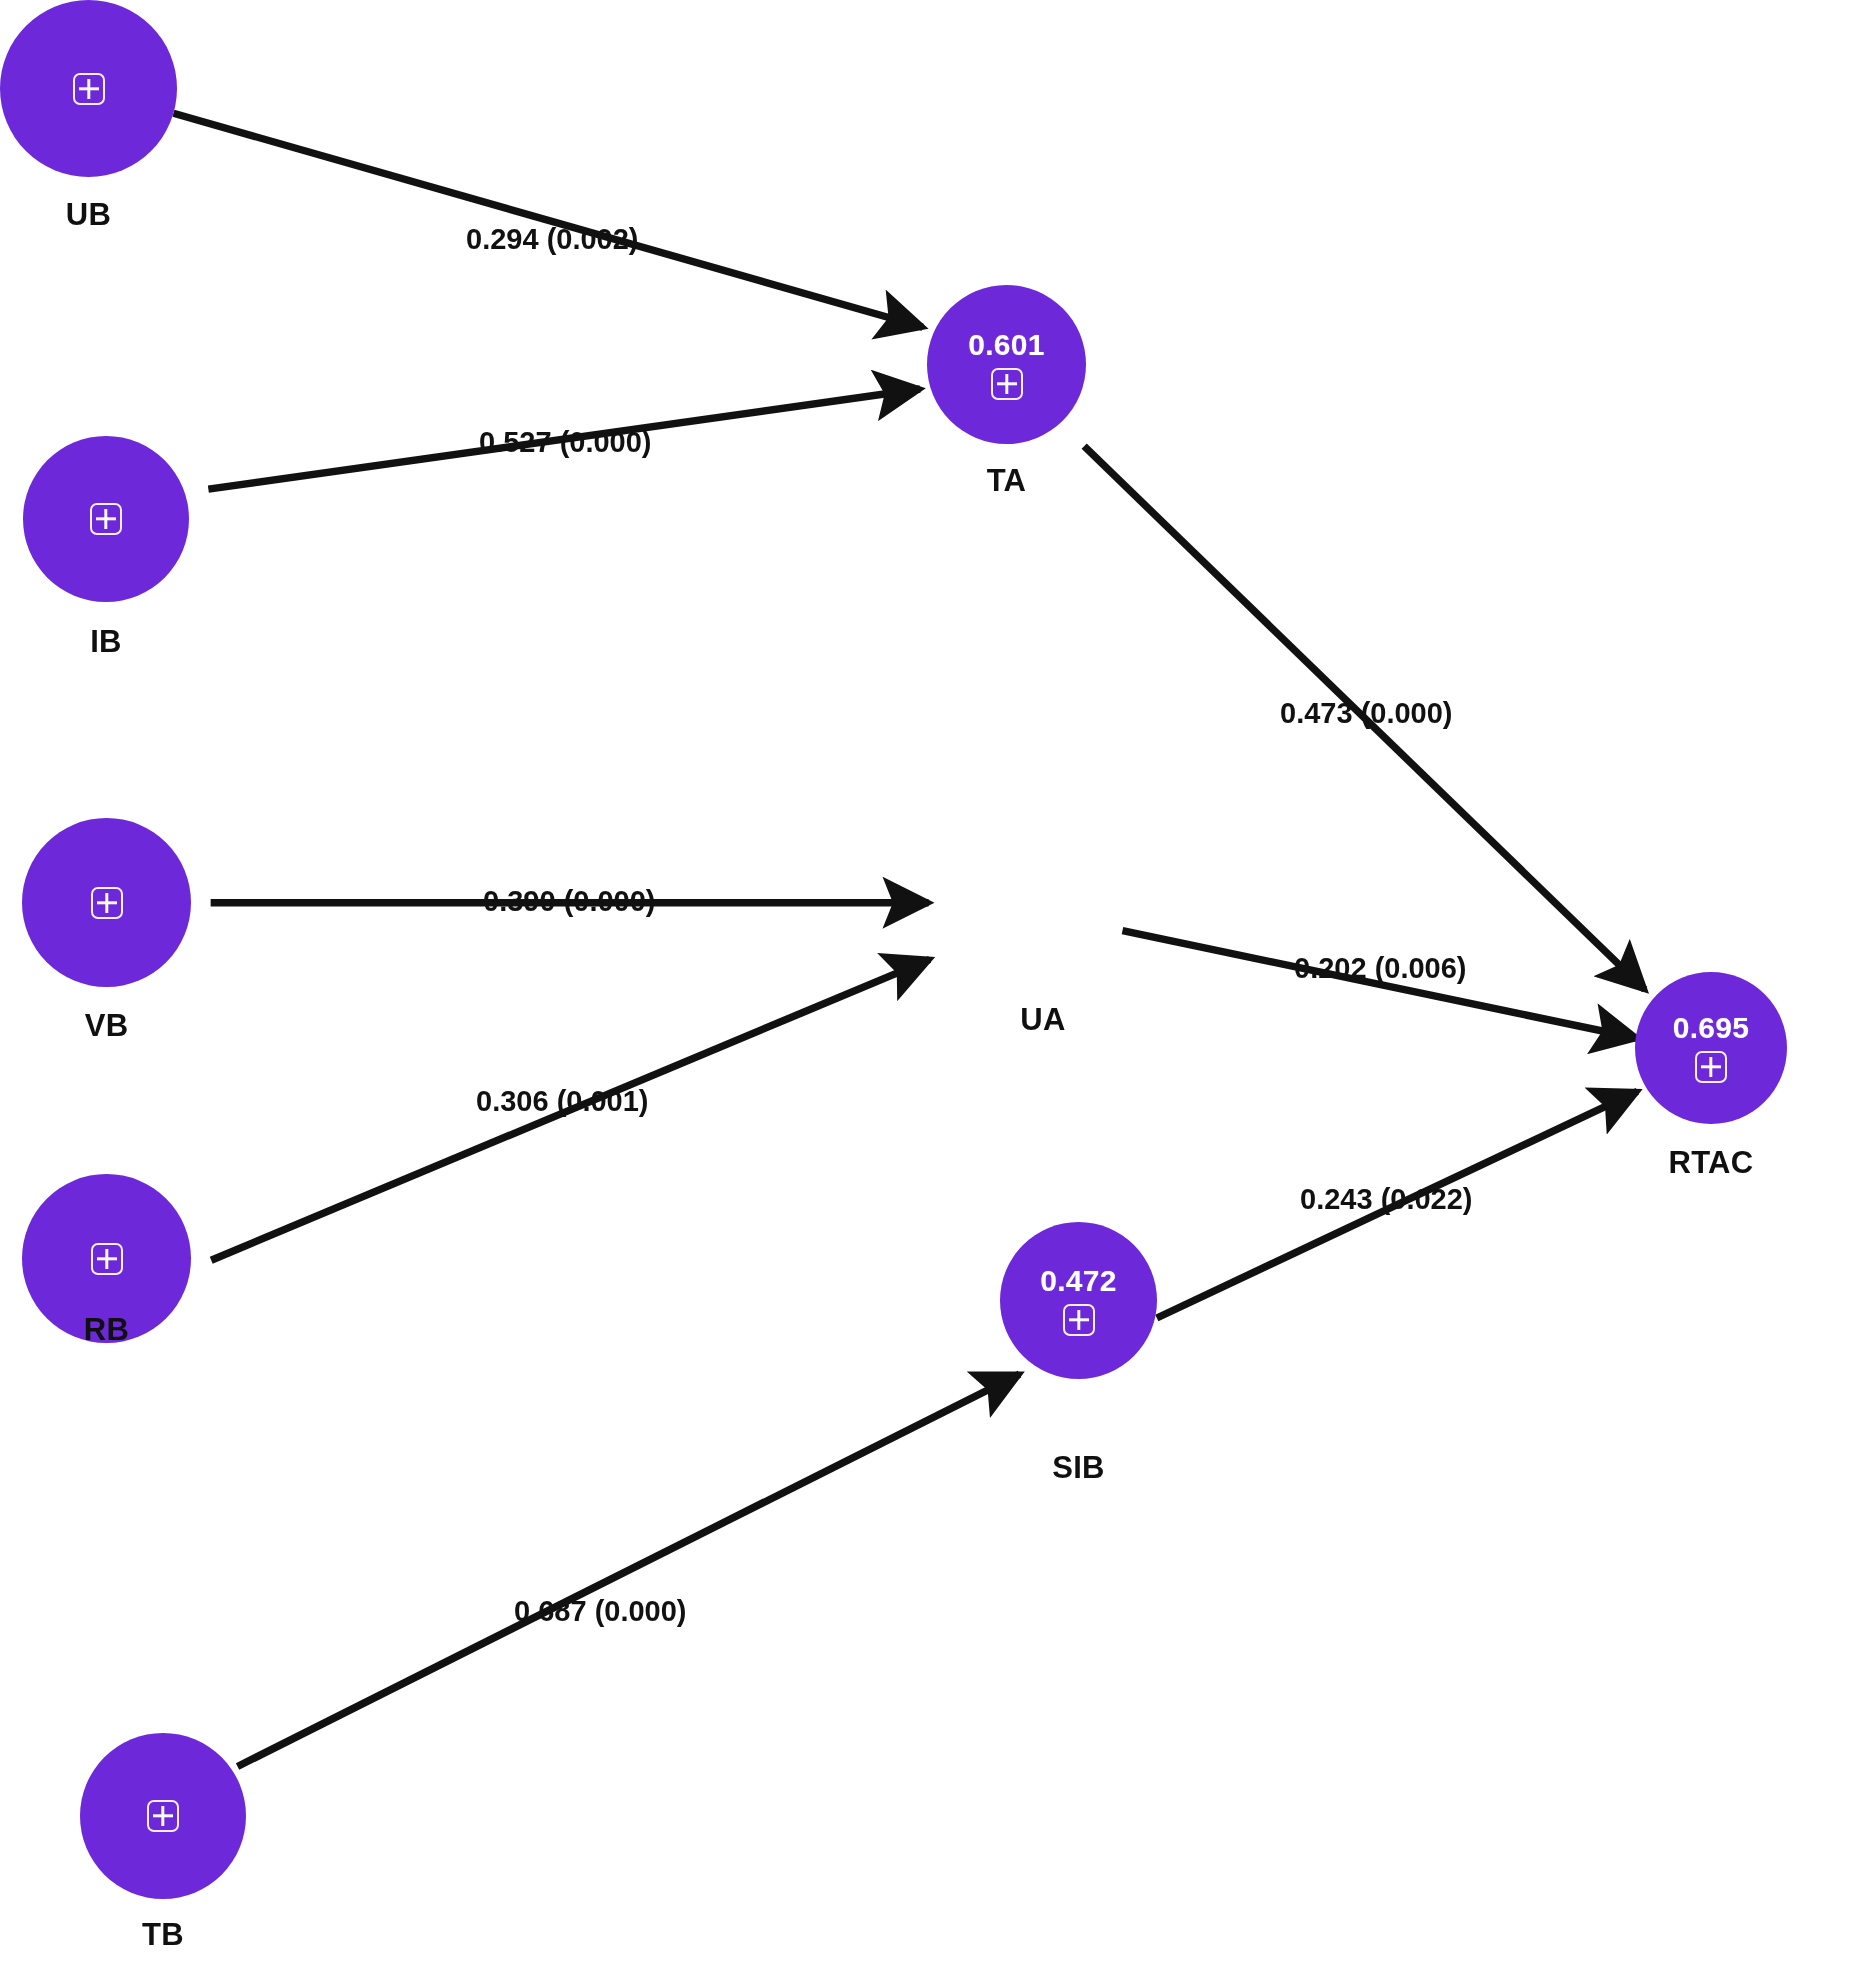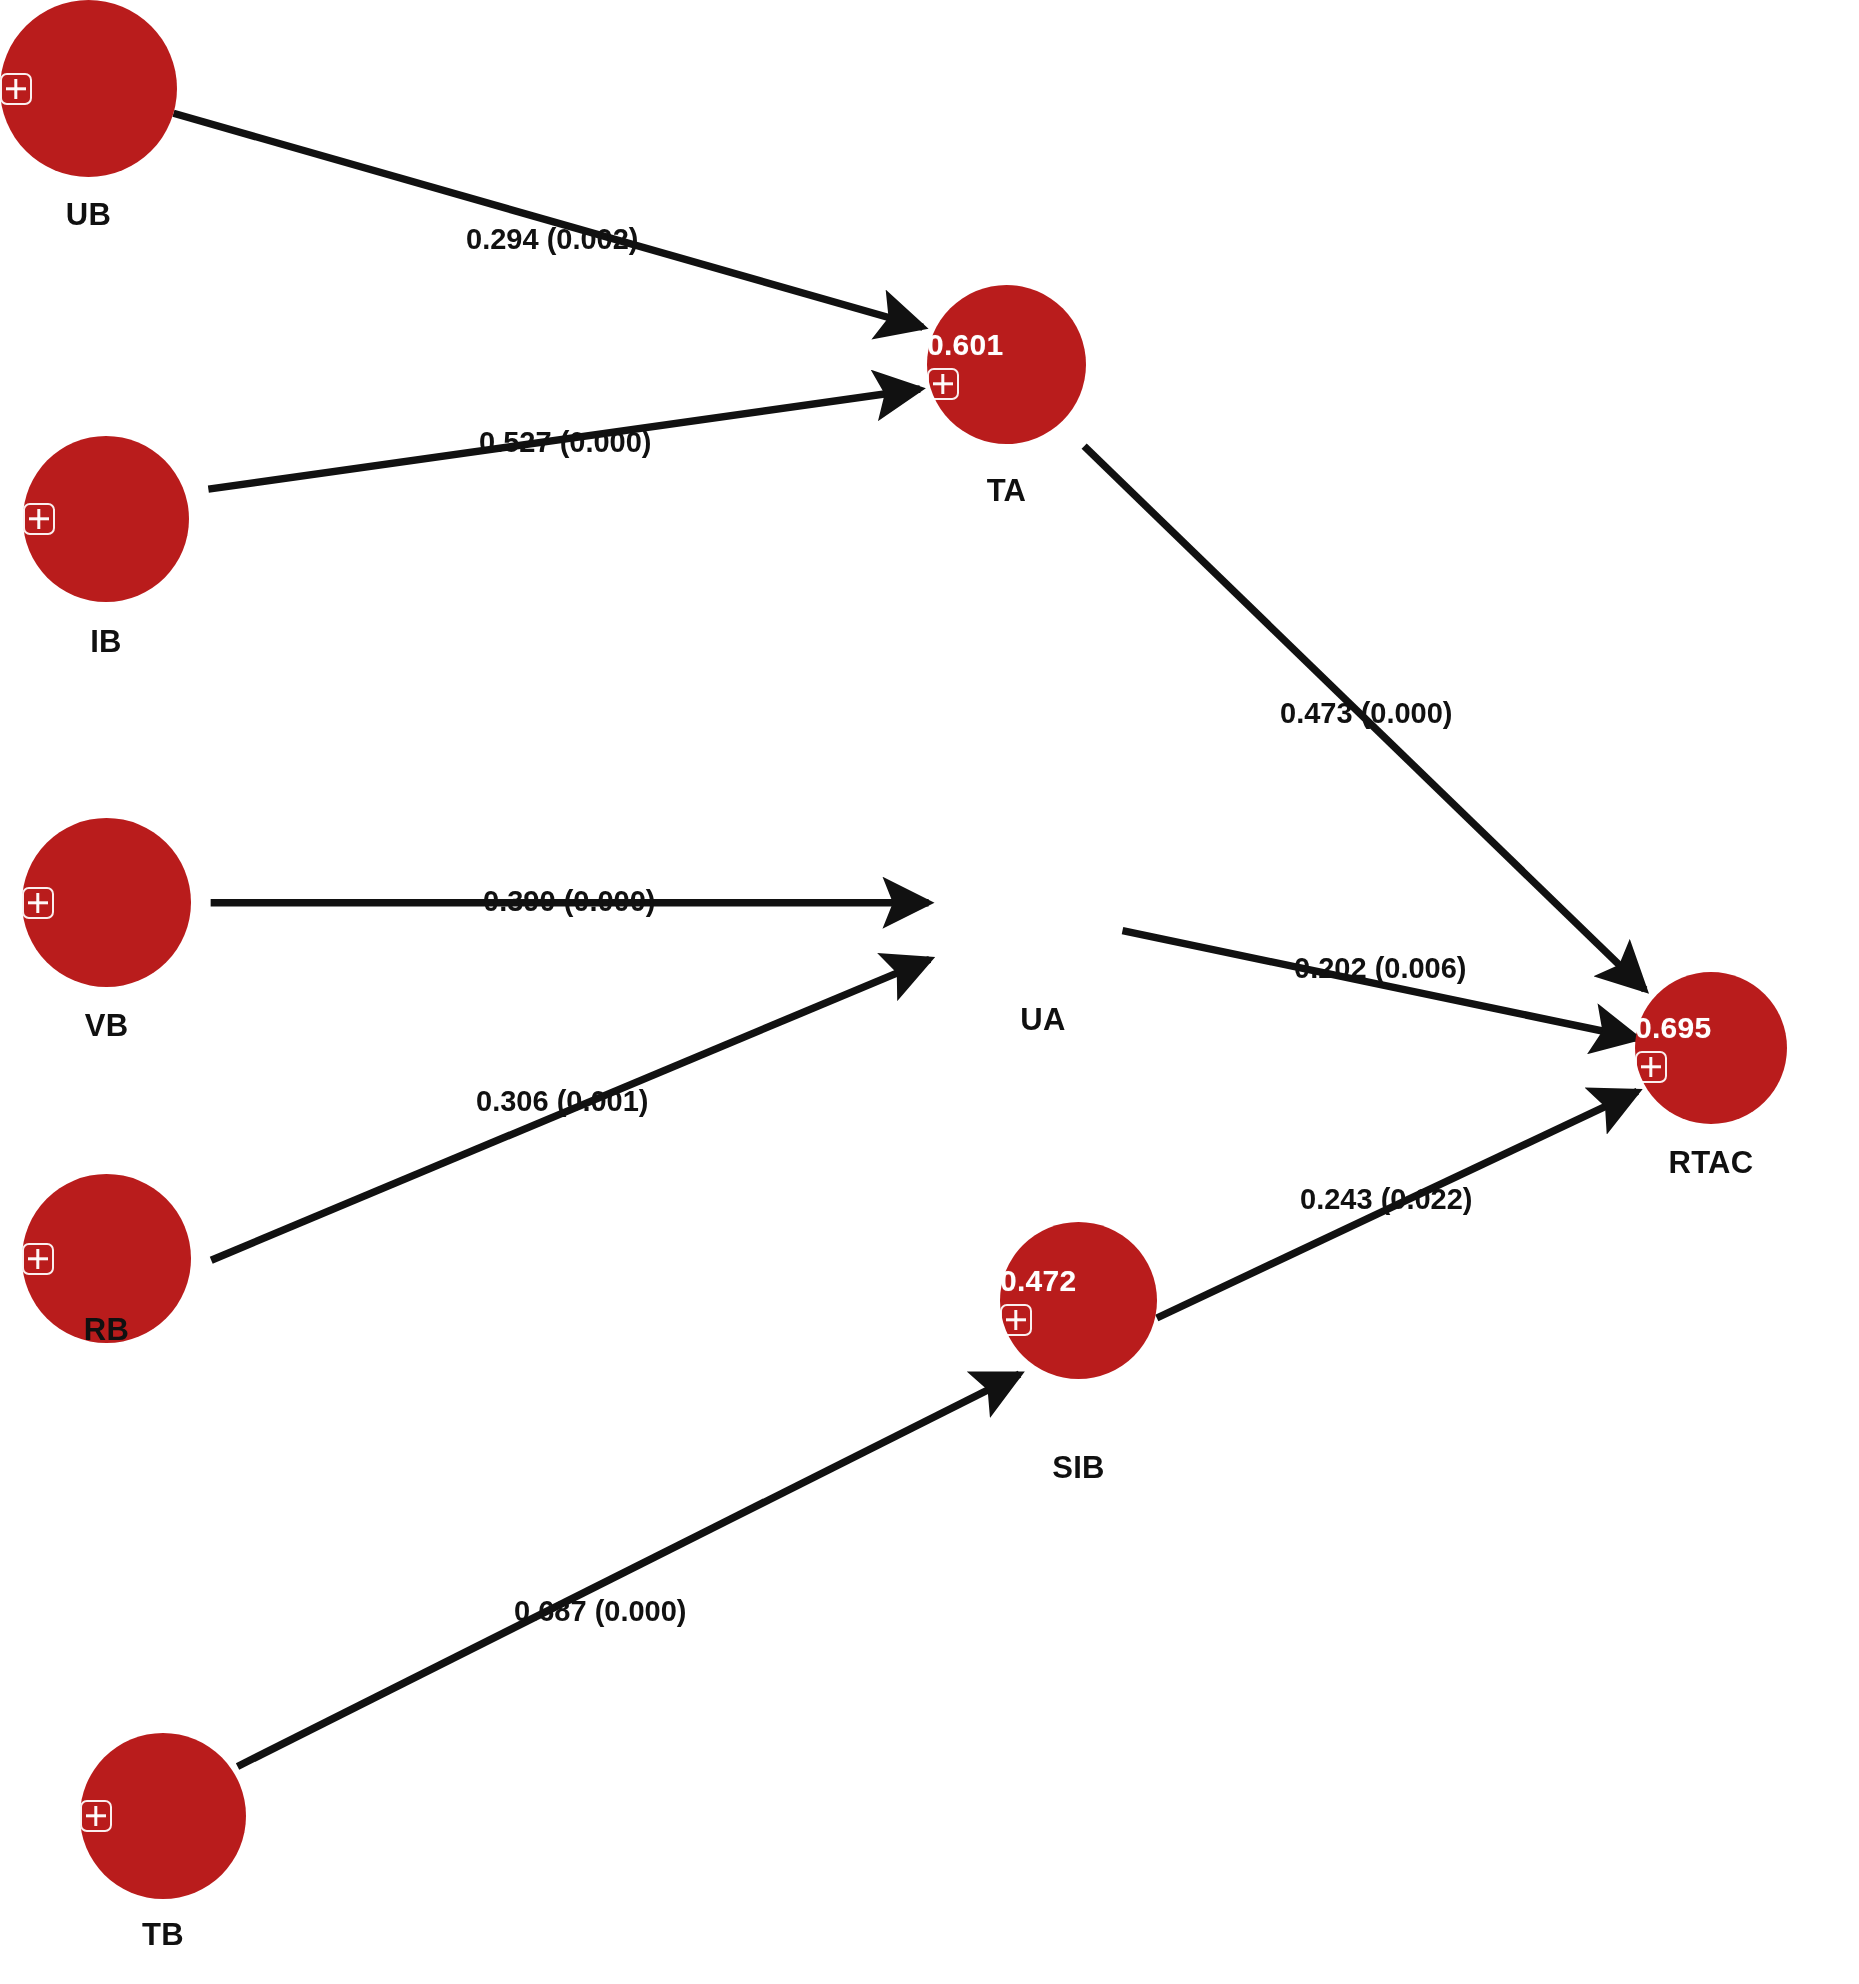--- a/index.html
+++ b/index.html
@@ -21,23 +21,24 @@
   #edge-layer {
     position: absolute;
     left: 0;
     top: 0;
     width: 1860px;
     height: 1985px;
   }
   .node {
     position: absolute;
     border-radius: 50%;
-    background: #b91c1c;
+    background: #6d28d9;
     display: flex;
     flex-direction: column;
+    align-items: center;
     justify-content: center;
     box-sizing: border-box;
   }
   .node-r2 {
     color: #ffffff;
     font-size: 30px;
     font-weight: 600;
     line-height: 1;
     letter-spacing: 0.3px;
     margin-bottom: 8px;
@@ -140,21 +141,21 @@
 
   <div class="node" style="left:80px; top:1733px; width:166px; height:166px;">
     <span class="plus-icon"></span>
   </div>
   <div class="node-caption" style="left:80px; top:1917px; width:166px;">TB</div>
 
   <div class="node" style="left:927px; top:285px; width:159px; height:159px;">
     <span class="node-r2">0.601</span>
     <span class="plus-icon"></span>
   </div>
-  <div class="node-caption" style="left:927px; top:473px; width:159px;">TA</div>
+  <div class="node-caption" style="left:927px; top:463px; width:159px;">TA</div>
 
   <div class="node-caption" style="left:964px; top:1002px; width:158px;">UA</div>
 
   <div class="node" style="left:1000px; top:1222px; width:157px; height:157px;">
     <span class="node-r2">0.472</span>
     <span class="plus-icon"></span>
   </div>
   <div class="node-caption" style="left:1000px; top:1450px; width:157px;">SIB</div>
 
   <div class="node" style="left:1635px; top:972px; width:152px; height:152px;">

